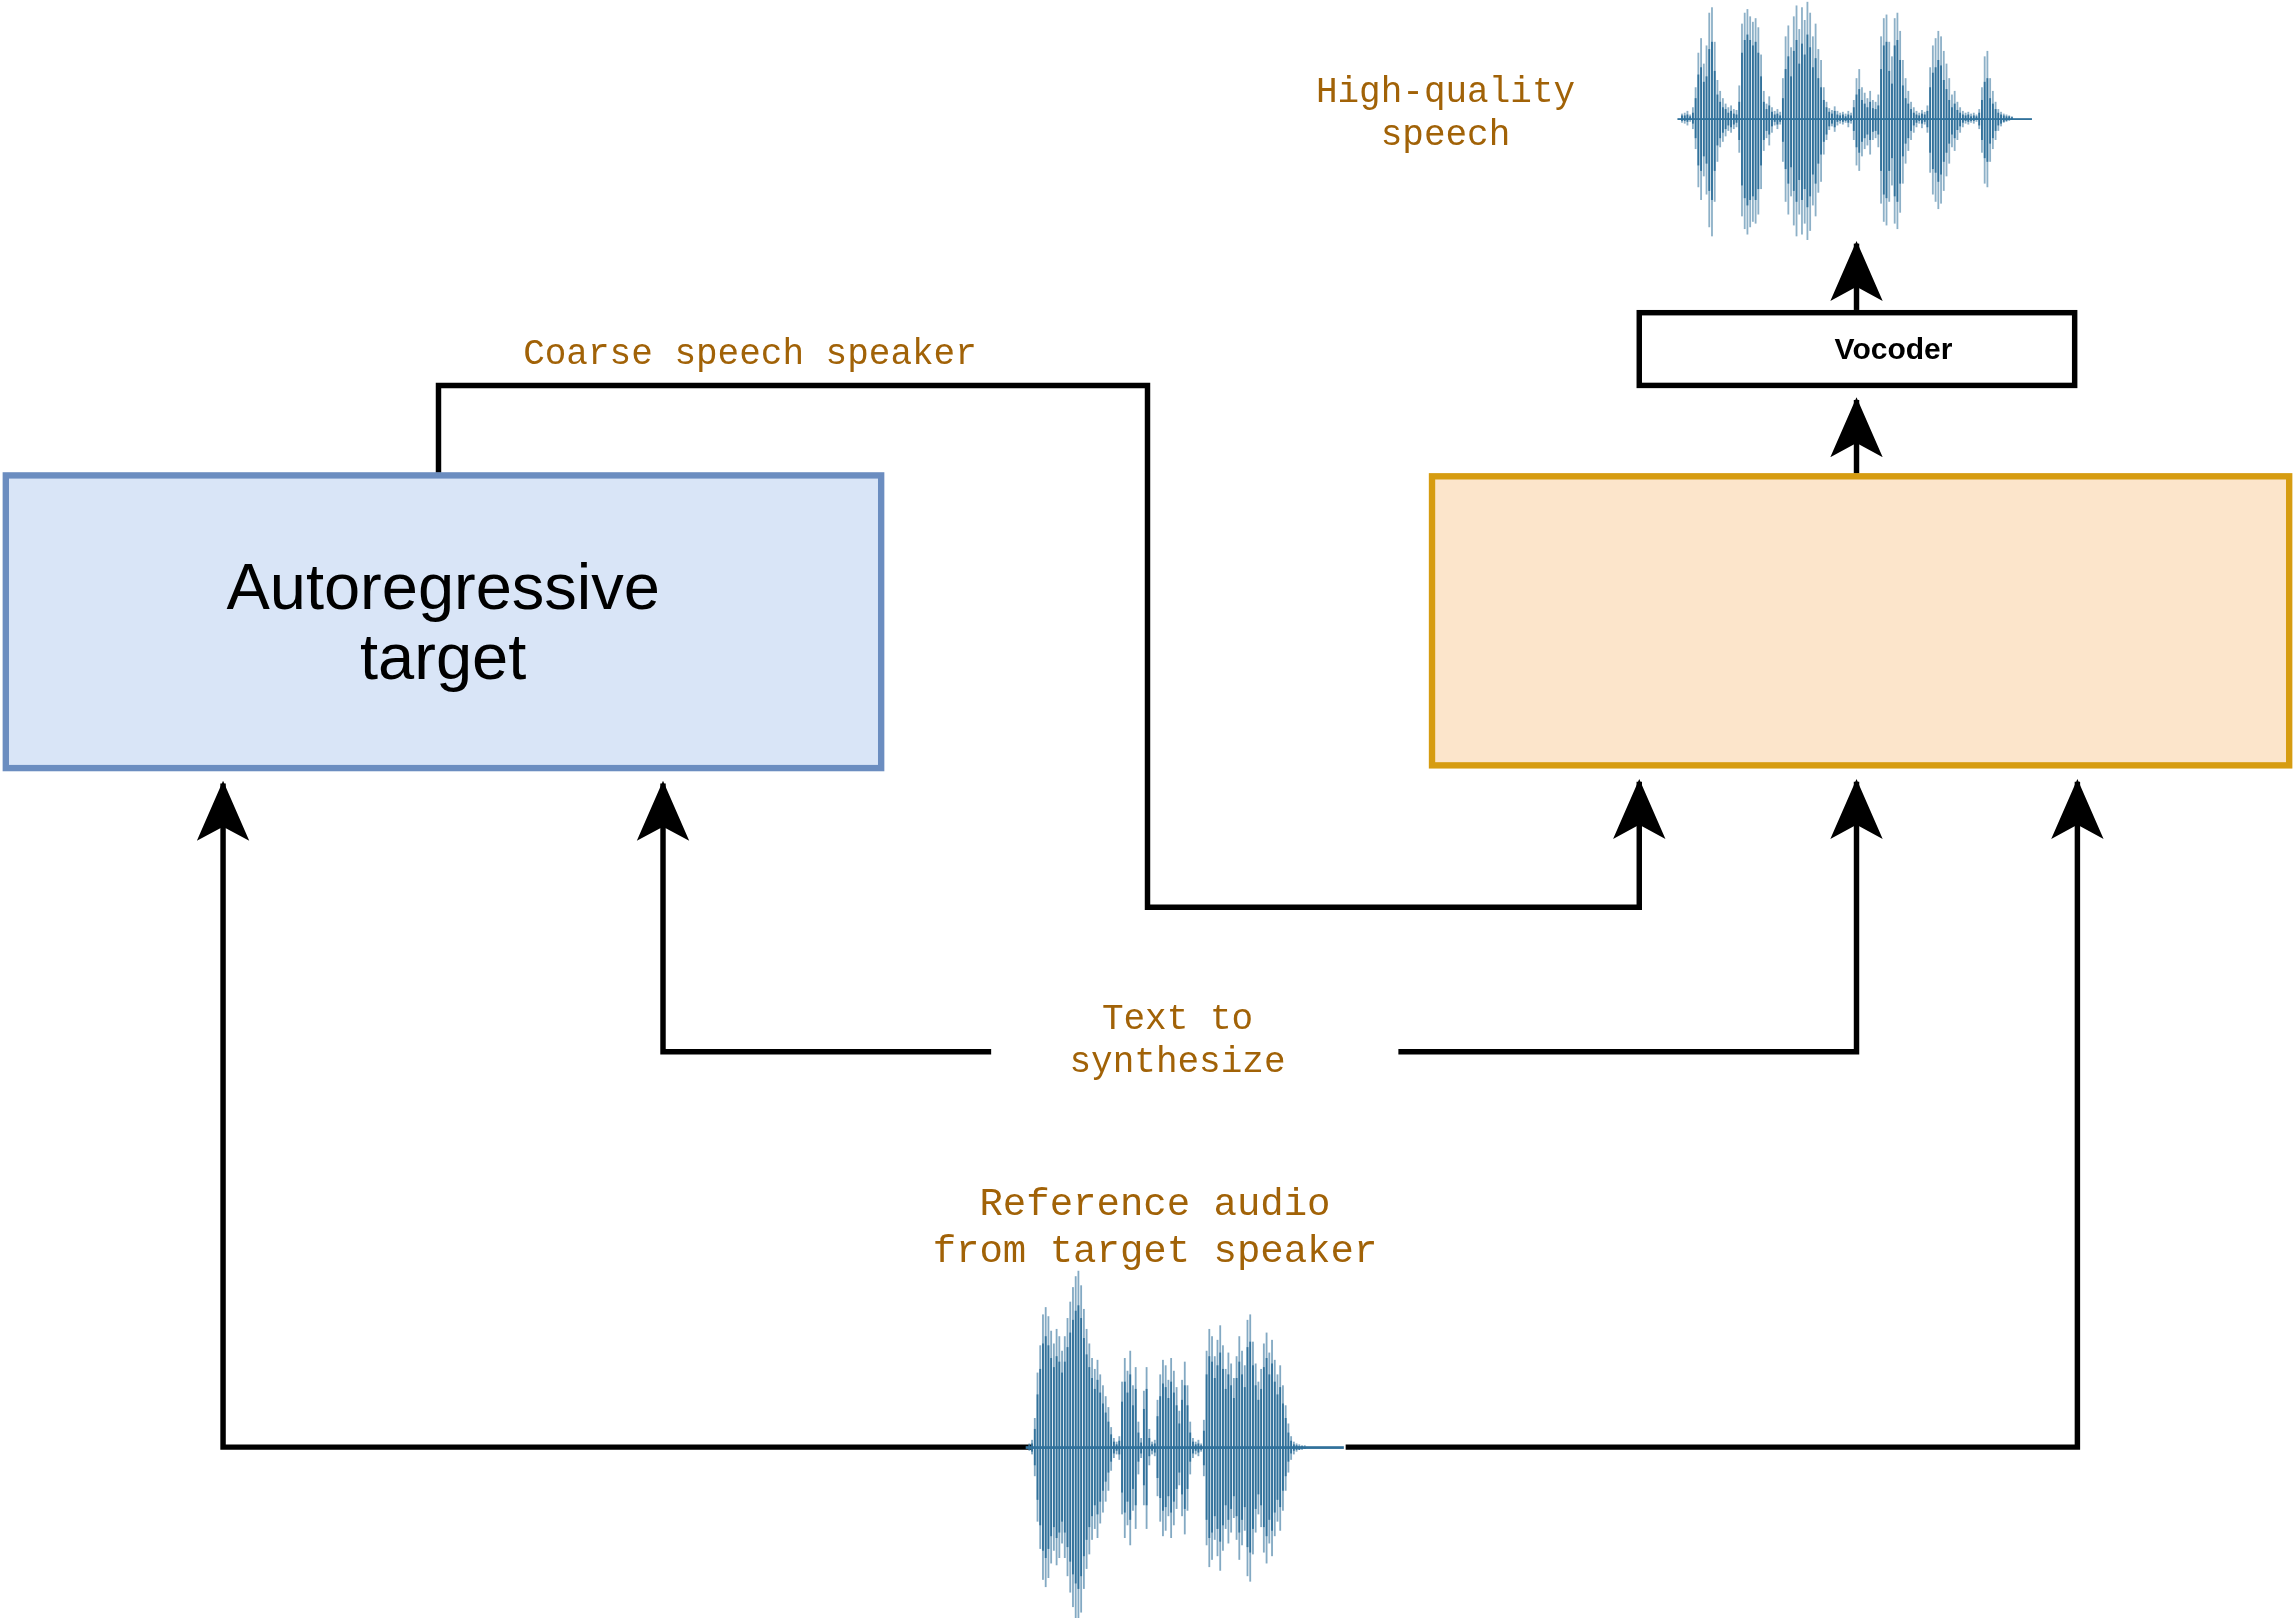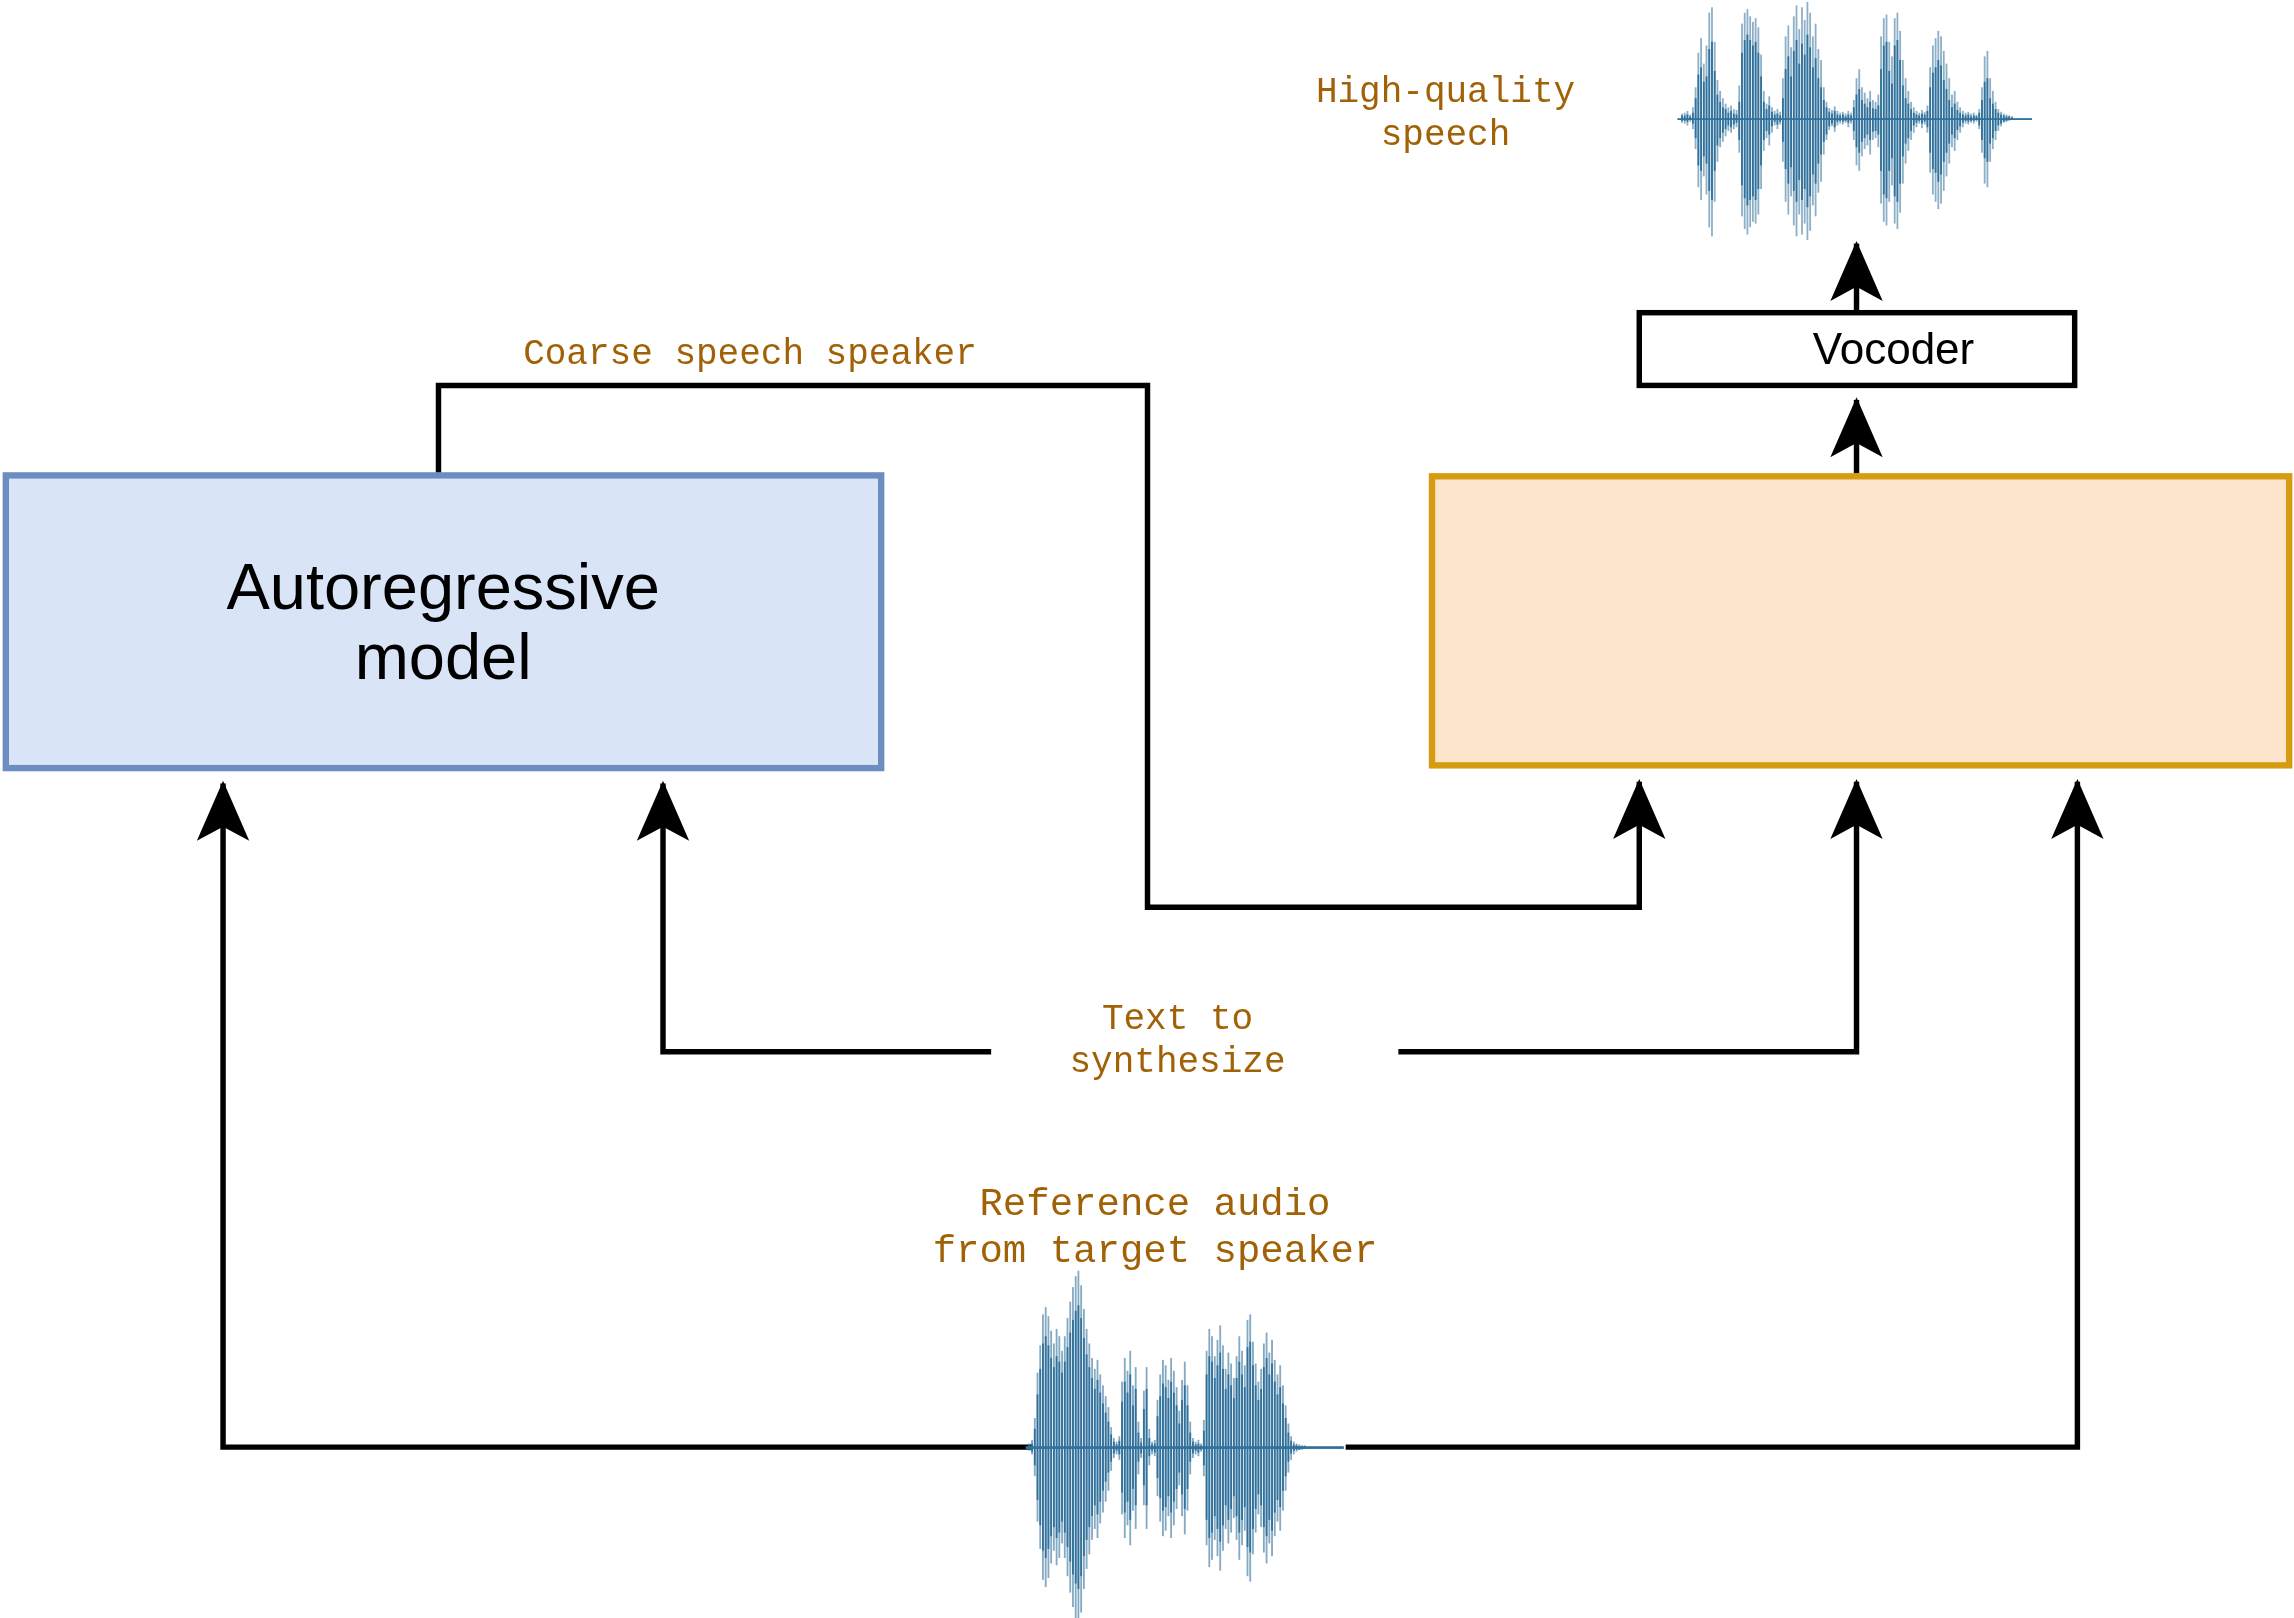--- a/index.html
+++ b/index.html
@@ -17,21 +17,21 @@
     color: #000000;
     line-height: 1.08;
     white-space: pre-line;
     pointer-events: none;
   }
   #ar-label   { left: 2.7px;    top: 473px; width: 881px; height: 298px;
                 font-size: 65px; }
   #nar-label  { left: 1429px; top: 474px; width: 863px; height: 295px;
                 font-size: 65px; }
   #voc-label  { left: 1636px; top: 310px; width: 515px; height: 78px;
-                font-size: 44px; }
+                font-size: 30px; font-weight: bold; }
 
   .mono-label {
     position: absolute;
     font-family: "Liberation Mono", "DejaVu Sans Mono", monospace;
     color: #a16207;
     text-align: center;
     white-space: pre-line;
     line-height: 1.20;
     pointer-events: none;
   }
@@ -541,21 +541,21 @@
         <rect x="1425" y="1590" width="2" height="5"></rect>
           <rect x="1428" y="1591" width="2" height="4"></rect>
         <rect x="1431" y="1591" width="2" height="3"></rect>
           <rect x="1434" y="1592" width="2" height="2"></rect>
       </g>
       <rect x="1128" y="1591" width="350" height="3" fill="#31719b"></rect>
     </g>
   </svg>
 
   <div class="box-label" id="ar-label">Autoregressive
-model</div>
+target</div>
 
 
   <div class="box-label" id="voc-label">Vocoder</div>
 
   <div class="mono-label" id="lbl-coarse">Coarse speech speaker</div>
 
   <div class="mono-label" id="lbl-hq">High-quality
 speech</div>
 
   <div class="mono-label" id="lbl-text">Text to

